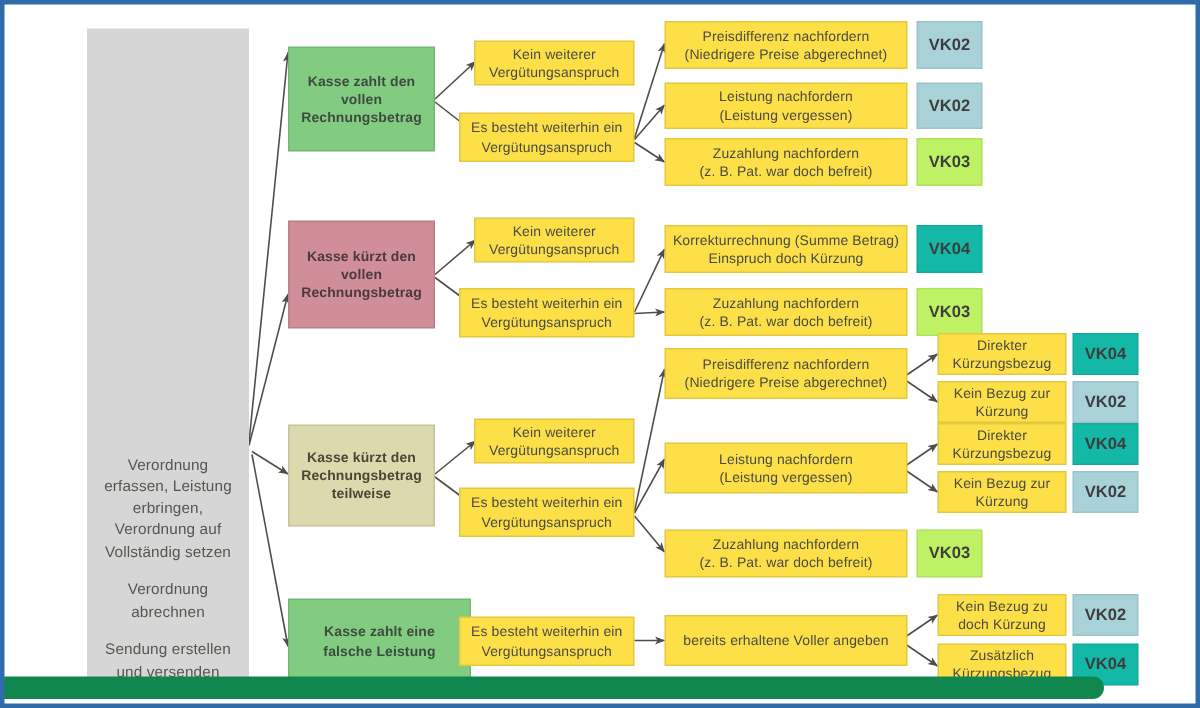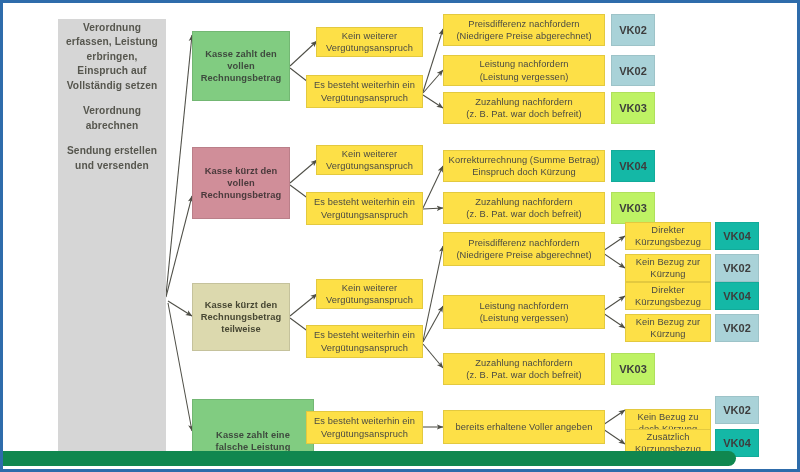--- a/index.html
+++ b/index.html
@@ -58,24 +58,24 @@
     border: 1px solid rgba(0,0,0,0.10);
   }
   .node span { display: block; width: 100%; }
   .n-gray   { background: #fde047; }
   .n-green  { background: #81cc81; font-weight: bold; color: #3e4a3e; }
   .n-rose   { background: #d08e99; font-weight: bold; color: #4a3a3c; }
   .n-olive  { background: #dcd9ae; font-weight: bold; color: #474733; }
   .n-stage  {
     background: #d6d6d6;
     color: #56564e;
-    font-weight: bold;
+    font-weight: normal;
     font-size: 10.2px;
     line-height: 1.42;
-    align-items: flex-start;
+    align-items: flex-end;
     border: none;
   }
   .vk {
     position: absolute;
     box-sizing: border-box;
     display: flex;
     align-items: center;
     justify-content: center;
     font-size: 11px;
     font-weight: bold;
@@ -149,21 +149,21 @@
         <path d="M600,422 L622,407"></path>
         <path d="M600,426 L622,441"></path>
       </g>
     </svg>
 
     <div class="node n-stage" style="left:55px; top:16px; width:108px; height:439px;">
       <span>
         <span class="stage-line">Verordnung</span>
         <span class="stage-line">erfassen, Leistung</span>
         <span class="stage-line">erbringen,</span>
-        <span class="stage-line">Einspruch auf</span>
+        <span class="stage-line">Verordnung auf</span>
         <span class="stage-line">Vollständig setzen</span>
         <span class="stage-gap"></span>
         <span class="stage-line">Verordnung</span>
         <span class="stage-line">abrechnen</span>
         <span class="stage-gap"></span>
         <span class="stage-line">Sendung erstellen</span>
         <span class="stage-line">und versenden</span>
       </span>
     </div>
 
@@ -340,41 +340,41 @@
     <div class="node n-gray" style="left:440px; top:350px; width:162px; height:32px;">
       <span>
         <span>Zuzahlung nachfordern</span>
         <span>(z. B. Pat. war doch befreit)</span>
       </span>
     </div>
     <div class="vk vk-rose" style="left:608px; top:350px; width:44px; height:32px;">
       <span>VK03</span>
     </div>
 
-    <div class="node n-green" style="left:189px; top:396px; width:122px; height:57px;align-items:flex-end;">
+    <div class="node n-green" style="left:189px; top:396px; width:122px; height:57px;">
       <span>
         <span>Kasse zahlt eine</span>
         <span>falsche Leistung</span>
       </span>
     </div>
 
     <div class="node n-gray" style="left:303px; top:408px; width:117px; height:33px;">
       <span>
         <span>Es besteht weiterhin ein</span>
         <span>Vergütungsanspruch</span>
       </span>
     </div>
 
     <div class="node n-gray" style="left:440px; top:407px; width:162px; height:34px;">
       <span>
         <span>bereits erhaltene Voller angeben</span>
       </span>
     </div>
 
-    <div class="node n-gray" style="left:622px; top:406px; width:86px; height:28px;text-align:center;">
+    <div class="node n-gray" style="left:622px; top:393px; width:86px; height:28px;text-align:center;">
       <span>
         <span>Kein Bezug zu</span>
         <span>doch Kürzung</span>
       </span>
     </div>
     <div class="vk vk-teal" style="left:712px; top:393px; width:44px; height:28px;">
       <span>VK02</span>
     </div>
 
     <div class="node n-gray" style="left:622px; top:426px; width:86px; height:28px;text-align:center;">

